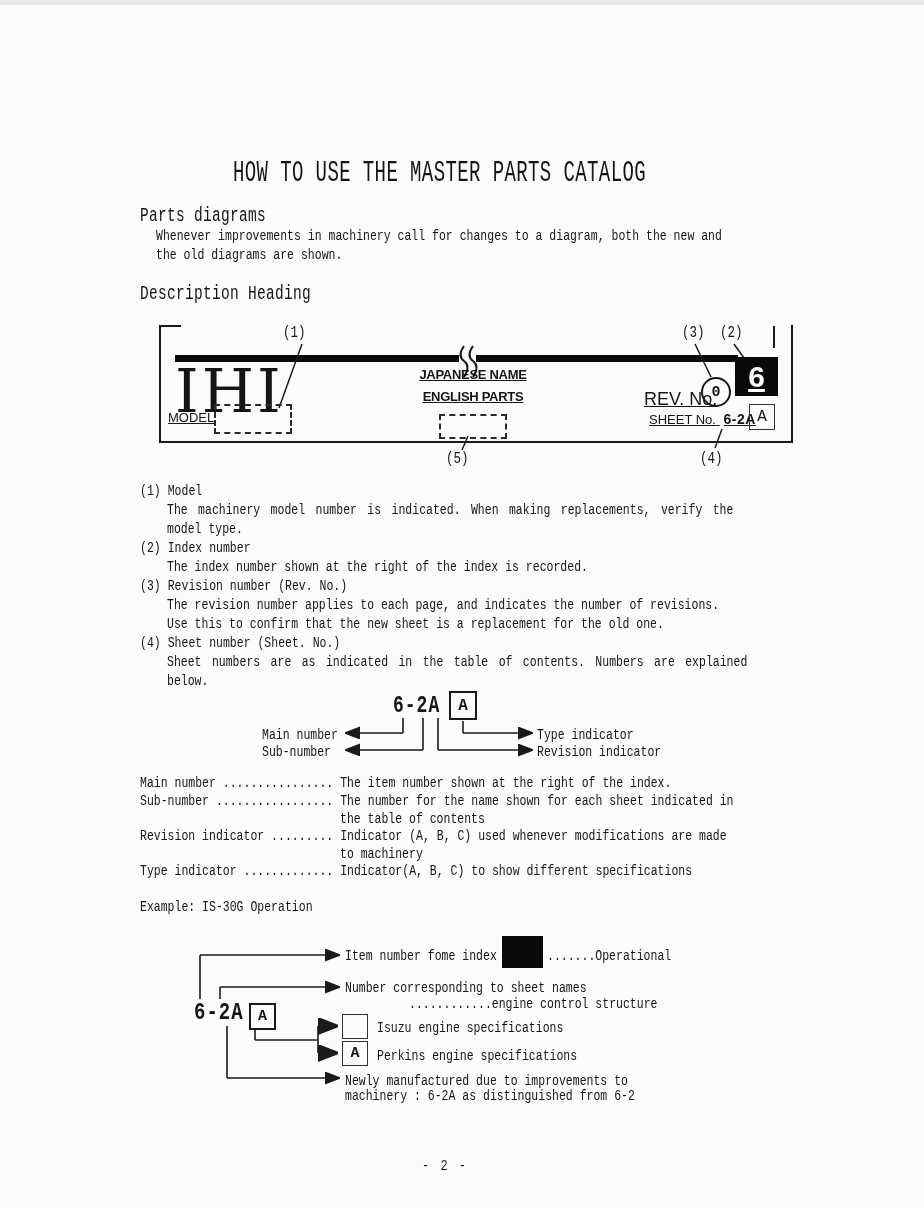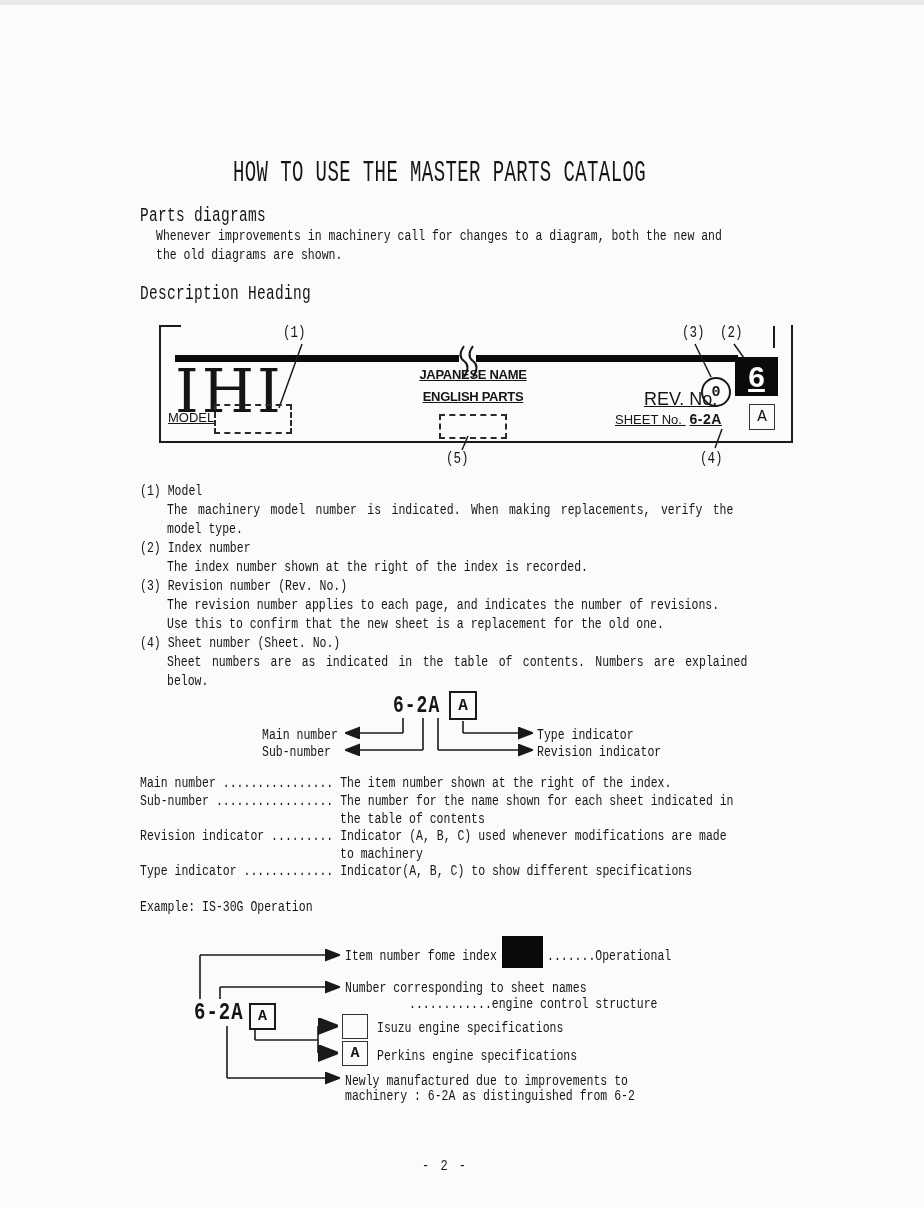--- a/index.html
+++ b/index.html
@@ -73,21 +73,21 @@
 
     <div class="abs sans" style="left:248px;top:47px;width:140px;text-align:center;font-size:13px;font-weight:bold;letter-spacing:-0.3px;">JAPANESE NAME</div>
     <div class="abs sans" style="left:248px;top:69px;width:140px;text-align:center;font-size:13px;font-weight:bold;letter-spacing:-0.3px;">ENGLISH PARTS</div>
     <div class="dashbox" style="left:284px;top:94px;width:64px;height:21px;"></div>
 
     <div class="abs sans" style="left:489px;top:69px;font-size:18px;">REV. No.</div>
     <div class="abs" style="left:546px;top:57px;width:26px;height:26px;border:2px solid #1a1a1a;border-radius:50%;display:flex;align-items:center;justify-content:center;font-size:15px;font-weight:bold;">
         <span>0</span>
       </div>
     <div class="abs sans" style="left:580px;top:37px;width:43px;height:39px;line-height:39px;text-align:center;color:#fff;font-size:30px;font-weight:bold;">6</div>
-    <div class="abs sans" style="left:460px;top:91px;font-size:13px;">
+    <div class="abs sans" style="left:494px;top:91px;font-size:13px;">
       <span>SHEET No.</span>
       <span style="font-weight:bold;font-size:14px;letter-spacing:0.5px;margin-left:4px;">6-2A</span>
     </div>
     <div class="thinbox" style="left:594px;top:84px;width:24px;height:24px;font-size:16px;">
         <span>A</span>
       </div>
   </div>
 
   <div class="abs" style="left:140px;top:477px;width:660px;">
     <div class="abs mono ty" style="left:0;top:0;">

